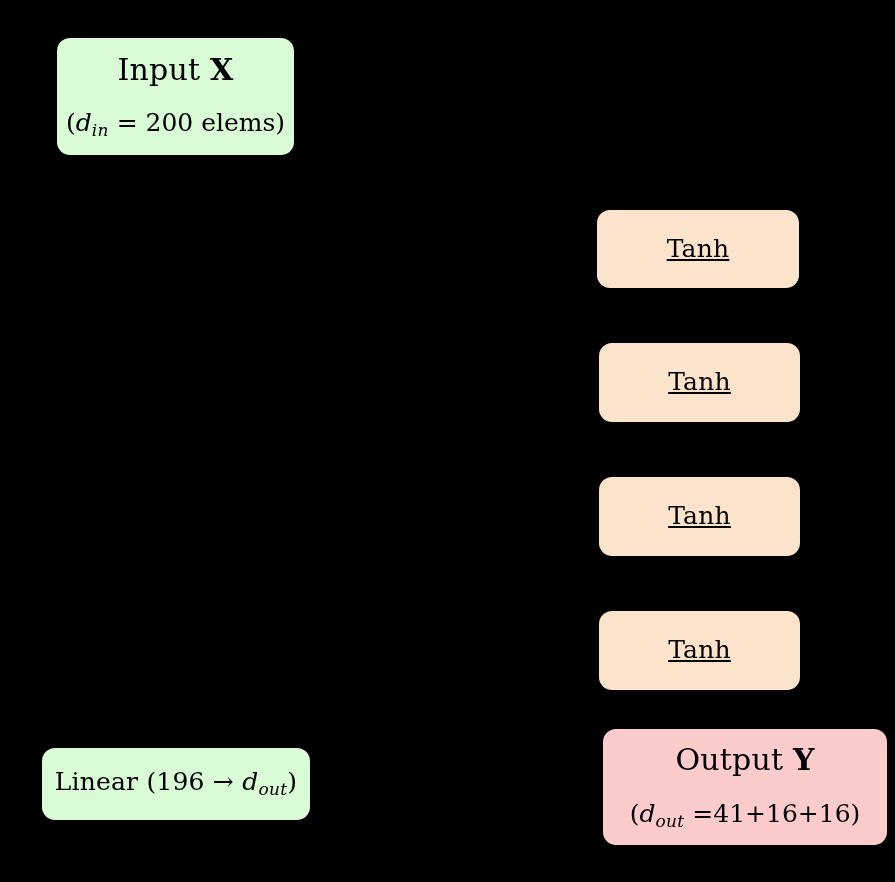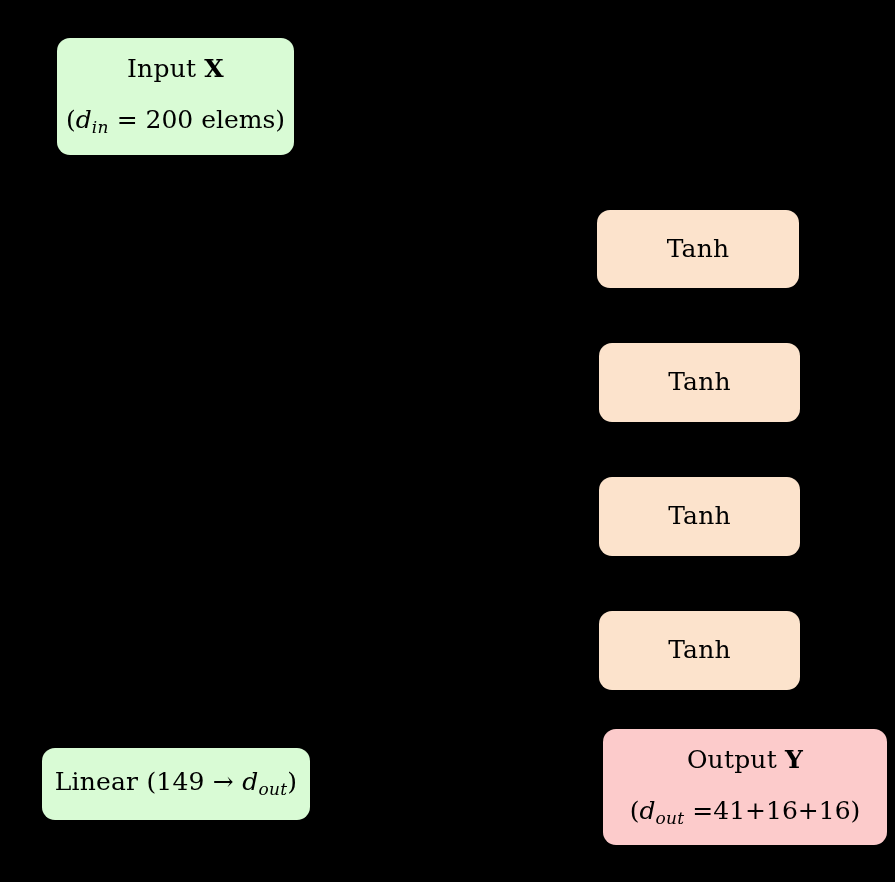--- a/index.html
+++ b/index.html
@@ -23,21 +23,21 @@
     display: flex;
     flex-direction: column;
     align-items: center;
     justify-content: center;
     text-align: center;
     color: #000000;
     border-radius: 13px;
     line-height: 1.15;
   }
   .node .line1 {
-    font-size: 25px;
+    font-size: 30px;
     letter-spacing: 0.2px;
   }
   .node .line2 {
     font-size: 25px;
     margin-top: 22px;
     white-space: nowrap;
   }
   .node.single .line1 {
     font-size: 25px;
     margin: 0;
@@ -54,21 +54,21 @@
   }
   .bold {
     font-weight: bold;
     font-style: normal;
   }
   .rm {
     font-style: normal;
   }
   
   .c-green  { background: #d9fbd5; }
-  .c-peach  { background: #fce3cc; }
+  .c-peach  { background: #fce3cc; text-decoration: underline; }
   .c-pink   { background: #fccbcb; }
 </style>
 </head>
 <body style="background: rgb(0, 0, 0);">
 
 <div id="canvas" style="background: rgb(0, 0, 0);">
 
   <div class="node c-green" id="node-input" style="left: 57px; top: 38px; width: 237px; height: 117px; background: rgb(217, 251, 213);">
     <div class="line1">
       <span class="rm">Input </span><span class="bold">X</span>
@@ -89,21 +89,21 @@
   <div class="node c-peach single" id="node-tanh3" style="left: 599px; top: 477px; width: 201px; height: 79px; background: rgb(252, 227, 204);">
     <div class="line1">Tanh</div>
   </div>
 
   <div class="node c-peach single" id="node-tanh4" style="left: 599px; top: 611px; width: 201px; height: 79px; background: rgb(252, 227, 204);">
     <div class="line1">Tanh</div>
   </div>
 
   <div class="node c-green single" id="node-linear" style="left: 42px; top: 748px; width: 268px; height: 72px; background: rgb(217, 251, 213);">
     <div class="line1">
-      <span class="rm">Linear (149 </span><span class="rm">→</span><span class="rm"> </span><span class="mvar">d</span><span class="msub">out</span><span class="rm">)</span>
+      <span class="rm">Linear (196 </span><span class="rm">→</span><span class="rm"> </span><span class="mvar">d</span><span class="msub">out</span><span class="rm">)</span>
     </div>
   </div>
 
   <div class="node c-pink" id="node-output" style="left: 603px; top: 729px; width: 284px; height: 116px; background: rgb(252, 203, 203);">
     <div class="line1">
       <span class="rm">Output </span><span class="bold">Y</span>
     </div>
     <div class="line2">
       <span class="rm">(</span><span class="mvar">d</span><span class="msub">out</span><span class="rm"> =41+16+16)</span>
     </div>

